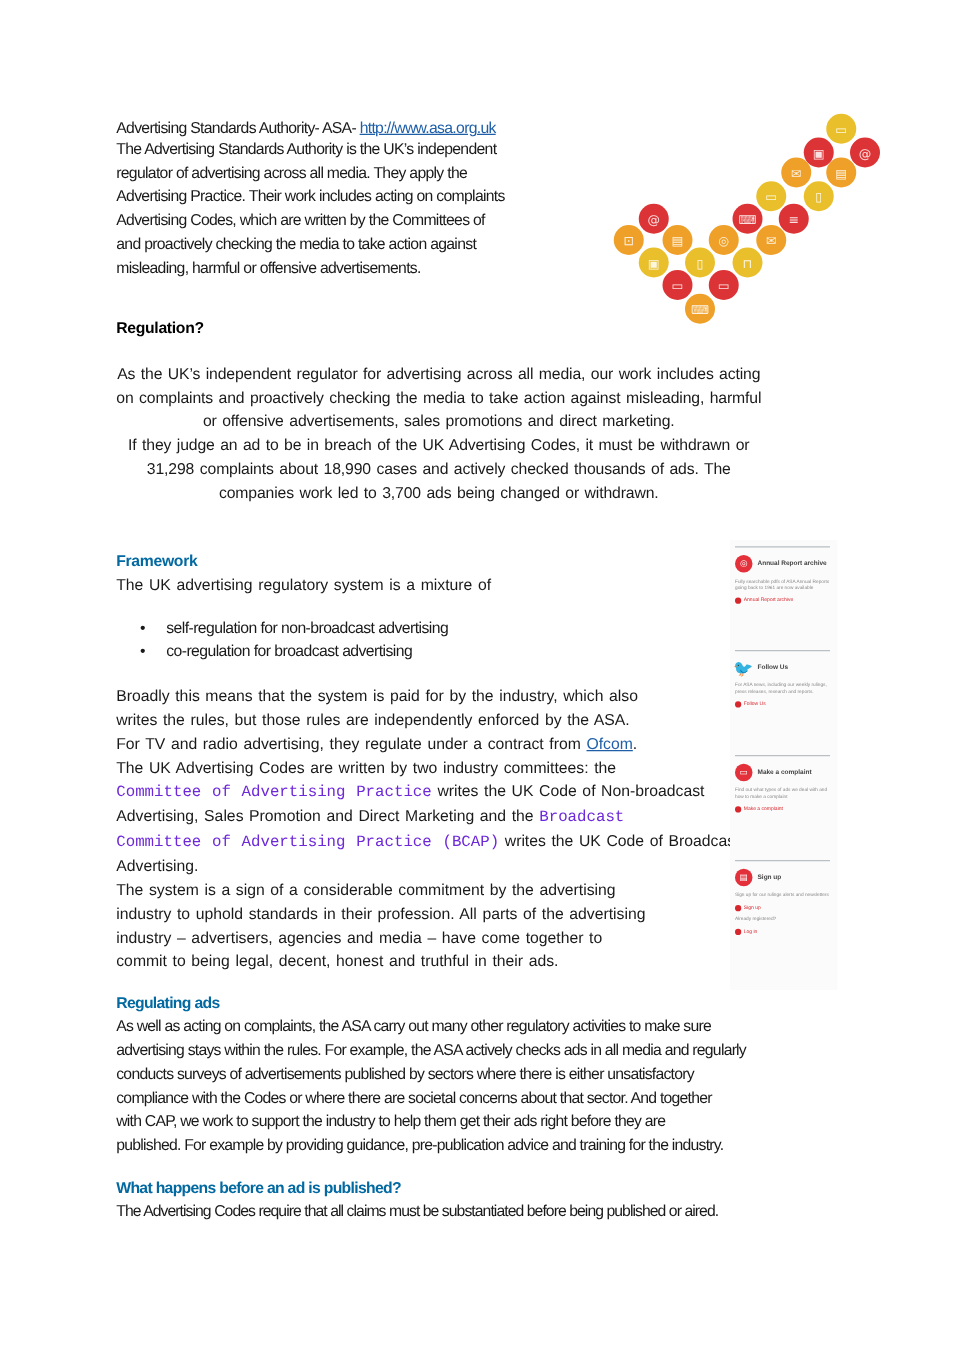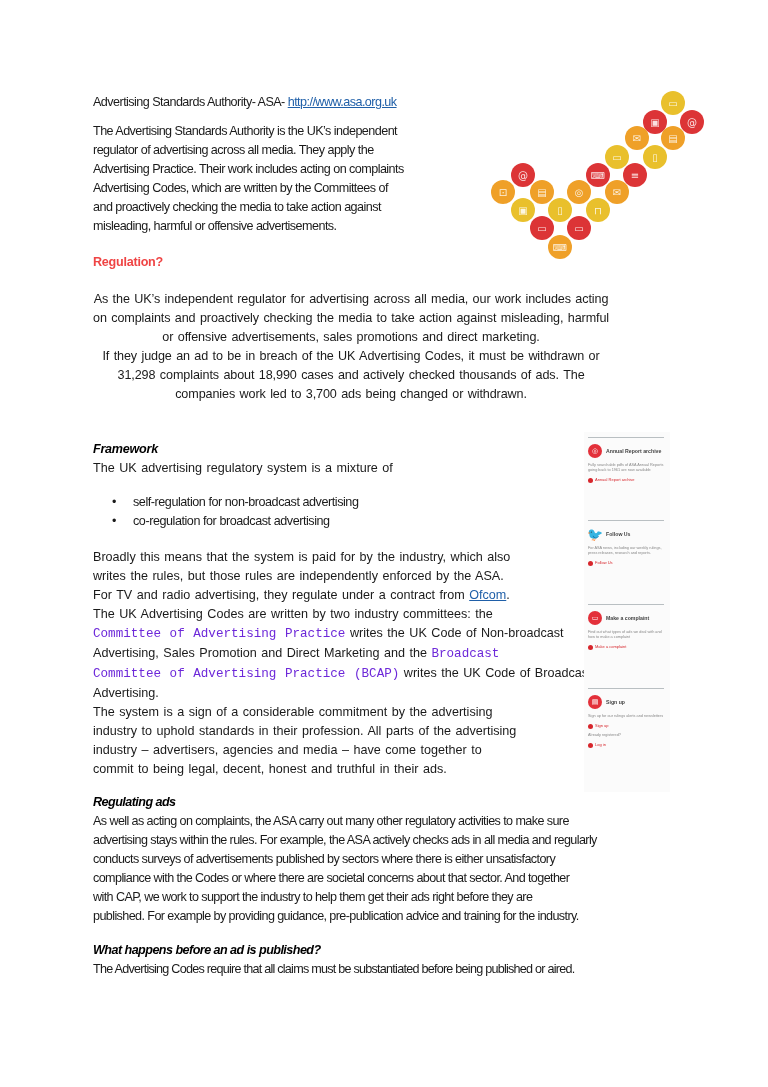--- a/index.html
+++ b/index.html
@@ -5,22 +5,22 @@
   html, body { margin: 0; padding: 0; background: #ffffff; }
   body { width: 768px; height: 1087px; position: relative; overflow: hidden;
          font-family: "Liberation Sans", sans-serif; color: #1a1a1a; }
   .page { position: absolute; left: 0; top: 0; width: 652px; height: 1087px; }
   .txt { position: absolute; left: 93px; font-size: 12.6px; line-height: 19px; letter-spacing: -0.25px; margin: 0; }
   .tight { letter-spacing: -0.55px; }
   .wide { letter-spacing: 0px; word-spacing: 1px; }
   a.link { color: #1f5fa8; text-decoration: underline; }
   .red { color: #6d28d9; font-family: Liberation Mono, monospace; }
   .heading { font-weight: bold; }
-  .heading.maroon { color: #000000; font-style: italic; }
-  .heading.black { color: #ef4444; }
+  .heading.maroon { color: #0369a1; }
+  .heading.black { color: #000000; }
   .bullets { position: absolute; left: 110px; top: 493px; margin: 0; padding: 0; list-style: none; font-size: 12.6px; line-height: 19px; letter-spacing: -0.45px; }
   .bullets li { position: relative; padding-left: 23px; }
   .bullets li .dot { position: absolute; left: 2px; top: 0; }
   
   .logo { position: absolute; left: 0; top: 0; width: 768px; height: 300px; pointer-events: none; }
   .logo svg { position: absolute; left: 0; top: 0; }
   
   .sidebar { position: absolute; left: 584px; top: 432px; width: 86px; height: 360px; background: #fbfbfb; }
   .sb-sec { position: absolute; left: 4px; width: 76px; }
   .sb-rule { height: 1px; background: #b9bfc2; margin-bottom: 6px; }
@@ -34,21 +34,21 @@
   .sb-sub { font-size: 3.8px; line-height: 5px; color: #888; margin-top: 4px; }
 </style>
 </head>
 <body>
 
 <div class="page">
 
   <p class="txt tight" style="top:93px;">
     <span>Advertising Standards Authority- ASA- </span><a class="link" href="#">http://www.asa.org.uk</a>
   </p>
-  <div class="txt tight" style="top:122px;">
+  <div class="txt tight" style="top:110px;">
     <div>The Advertising Standards Authority is the UK’s independent</div>
     <div>regulator of advertising across all media. They apply the</div>
     <div>Advertising Practice. Their work includes acting on complaints</div>
     <div>Advertising Codes, which are written by the Committees of</div>
     <div>and proactively checking the media to take action against</div>
     <div>misleading, harmful or offensive advertisements.</div>
   </div>
 
   <div class="logo">
     <svg id="logo-svg" width="768" height="300">

